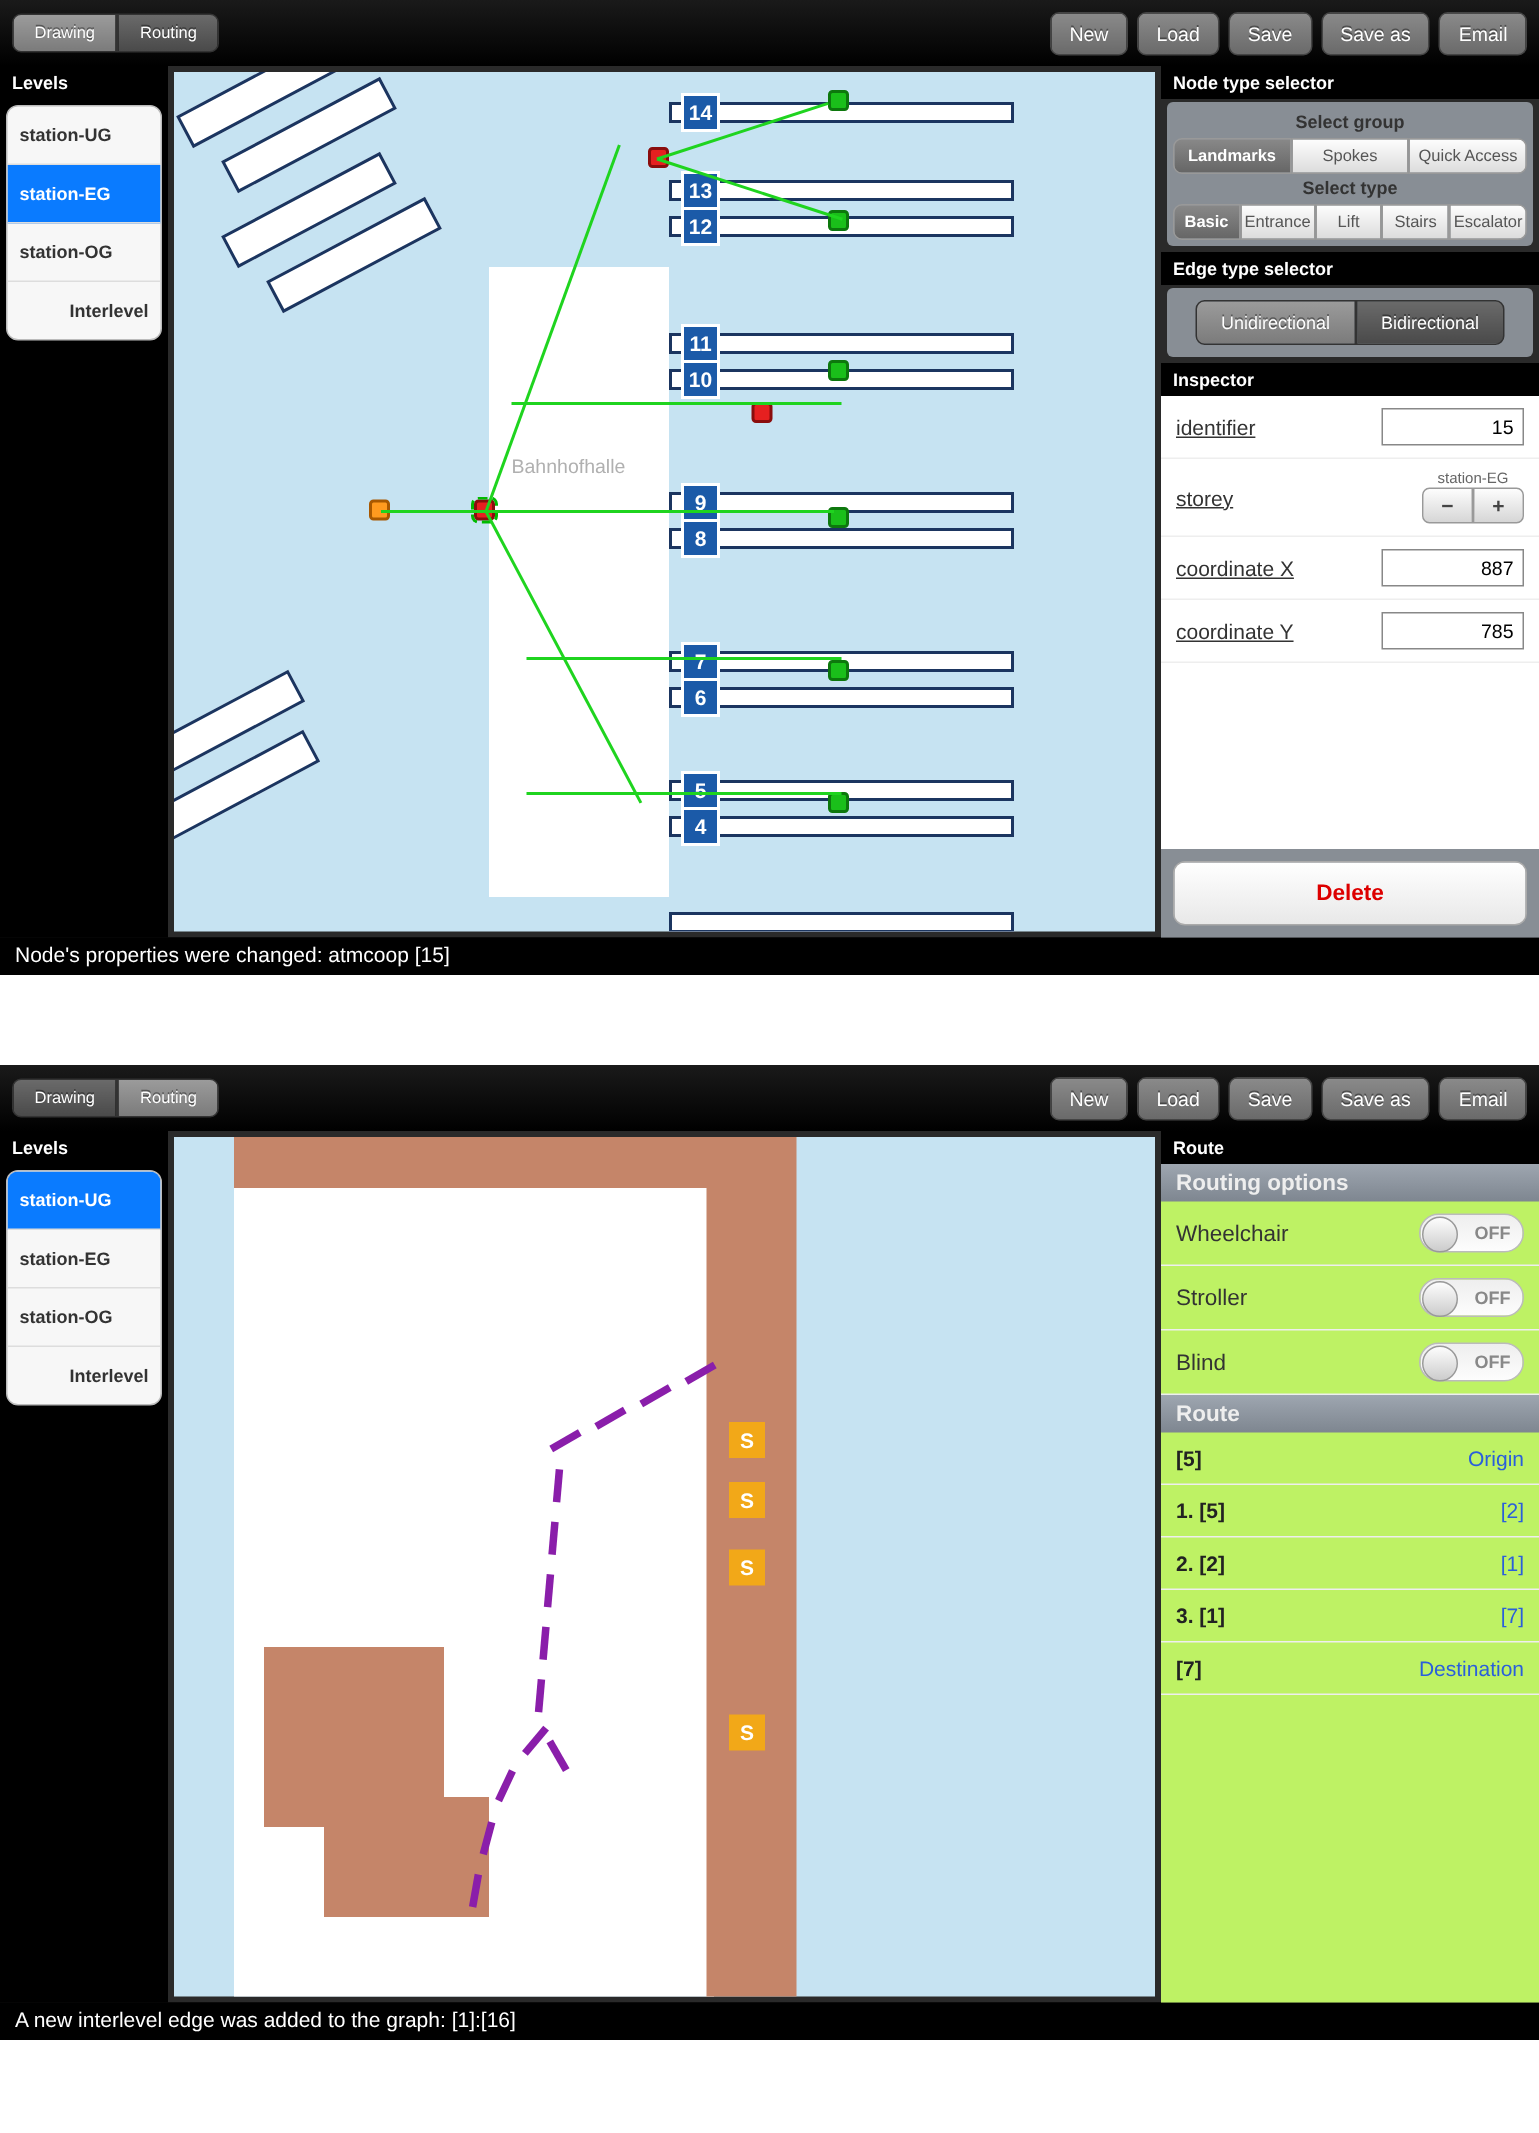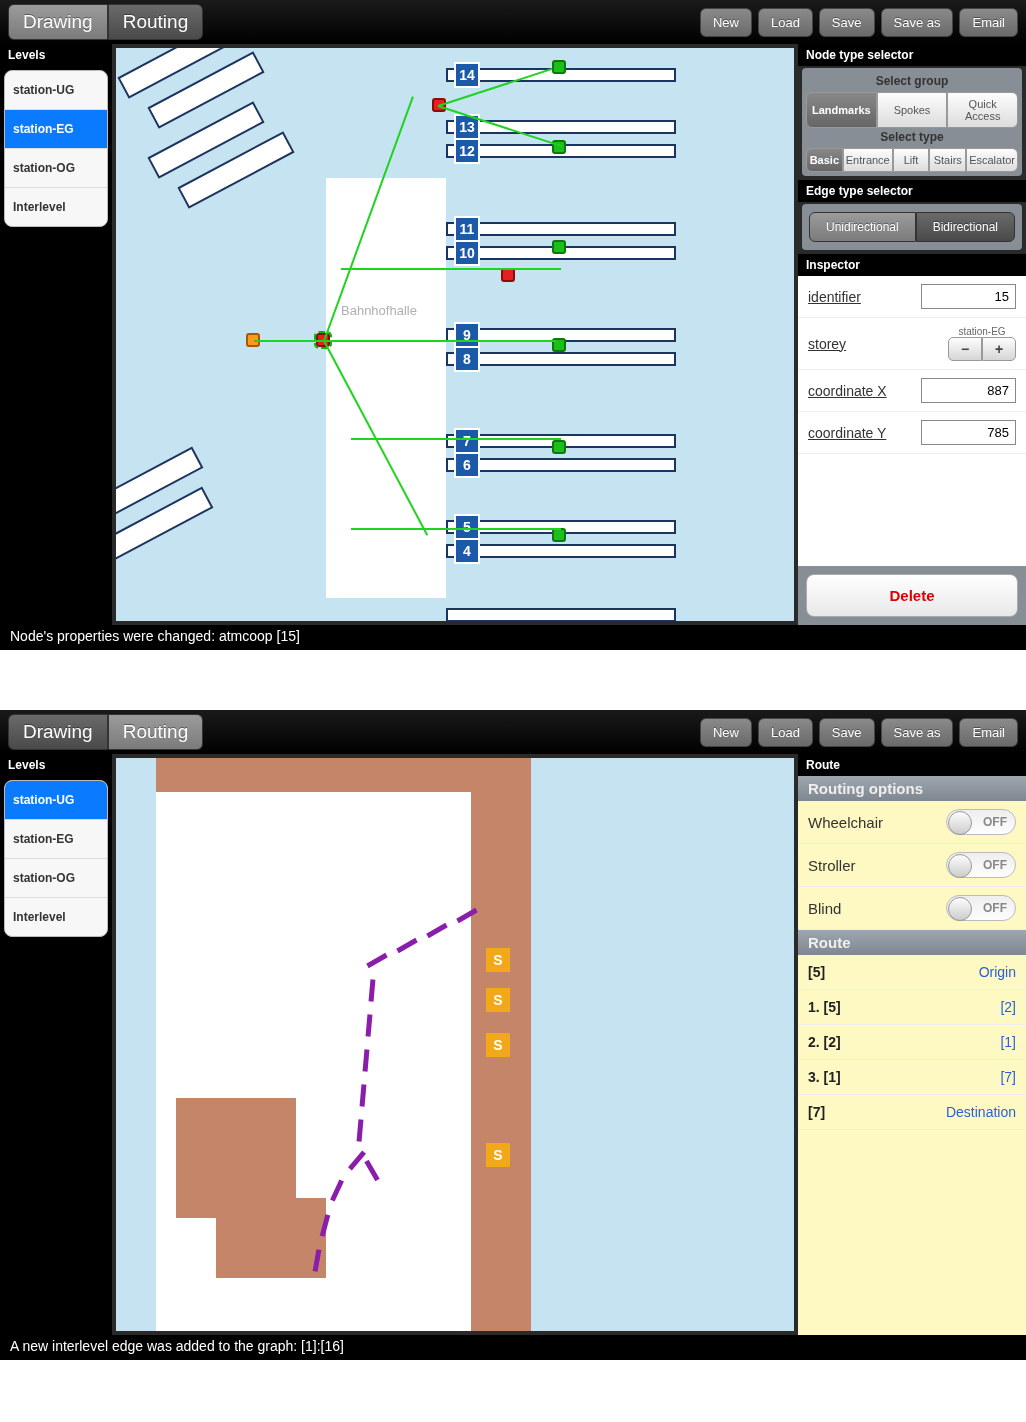--- a/index.html
+++ b/index.html
@@ -1,33 +1,33 @@
 <!DOCTYPE html>
 <html><head>
 <meta charset="utf-8">
 <style>
 * { box-sizing: border-box; margin: 0; padding: 0; font-family: Helvetica, Arial, sans-serif; }
 body { background: #fff; width: 1026px; }
 .app-row { width: 1026px; height: 650px; position: relative; background: #000; margin-bottom: 60px; }
 .toolbar { height: 44px; background: linear-gradient(#1a1a1a, #000); display: flex; align-items: center; padding: 0 8px; justify-content: space-between; }
 .toolbar-left, .toolbar-right { display: flex; gap: 0; }
-.seg-btn { background: linear-gradient(#6a6a6a, #4a4a4a); color: #fff; border: 1px solid #333; padding: 6px 14px; font-size: 19px; cursor: pointer; text-shadow: 0 -1px 0 rgba(0,0,0,.4); }
+.seg-btn { background: linear-gradient(#6a6a6a, #4a4a4a); color: #fff; border: 1px solid #333; padding: 6px 14px; font-size: 11px; cursor: pointer; text-shadow: 0 -1px 0 rgba(0,0,0,.4); }
 .seg-btn.active { background: linear-gradient(#9b9b9b, #7b7b7b); }
 .seg-btn:first-child { border-radius: 6px 0 0 6px; }
 .seg-btn:last-child { border-radius: 0 6px 6px 0; }
 .tbtn { background: linear-gradient(#8a8a8a, #6a6a6a); color: #fff; border: 1px solid #444; padding: 6px 12px; font-size: 13px; border-radius: 6px; margin-left: 6px; cursor: pointer; text-shadow: 0 -1px 0 rgba(0,0,0,.4); }
 .body { display: flex; height: 581px; background: #2a2a2a; }
 .levels-panel { width: 112px; background: #000000; }
 .panel-header { background: #000; color: #fff; font-size: 12px; font-weight: bold; padding: 4px 8px; }
 .levels-list { background: #f7f7f7; margin: 4px; border-radius: 8px; overflow: hidden; border: 1px solid #bbb; }
 .level-item { padding: 12px 8px; font-size: 12px; font-weight: bold; color: #333; border-bottom: 1px solid #ddd; cursor: pointer; }
-.level-item:last-child { border-bottom: none; }
+.level-item:last-child { border-bottom: none; text-align: right; }
 .level-item.active { background: #0a7bff; color: #fff; }
 .canvas { flex: 1; background: #c6e3f2; position: relative; overflow: hidden; margin: 4px; }
-.right-panel { width: 228px; background: #2a2a2a; display: flex; flex-direction: column; }
+.right-panel { width: 252px; background: #2a2a2a; display: flex; flex-direction: column; }
 .section { margin: 2px 4px 4px 4px; border-radius: 4px; overflow: hidden; }
 .sec-body { background: #888e95; padding: 4px; }
 .sec-label { text-align: center; font-size: 12px; font-weight: bold; color: #333; padding: 2px 0 4px; }
 .seg-group { display: flex; width: 100%; }
 .seg-group .seg-btn { flex: 1; font-size: 11px; padding: 5px 2px; color: #555; background: linear-gradient(#fdfdfd,#dcdcdc); border: 1px solid #999; text-shadow: none; }
 .seg-group .seg-btn.active { background: linear-gradient(#888,#666); color: #fff; font-weight: bold; }
 .edge-sel { display: flex; justify-content: center; gap: 0; padding: 8px; }
 .edge-sel .seg-btn { font-size: 12px; padding: 7px 16px; }
 .inspector { background: #fff; flex: 1; }
 .insp-row { display: flex; align-items: center; padding: 8px 10px; border-bottom: 1px solid #eee; }
@@ -36,21 +36,21 @@
 .stepper-wrap { display:flex; flex-direction:column; align-items:center; }
 .stepper-lbl { font-size: 10px; color: #666; }
 .stepper { display: flex; }
 .step-btn { width: 34px; height: 24px; background: linear-gradient(#fdfdfd,#d6d6d6); border: 1px solid #999; font-size: 14px; font-weight: bold; color: #444; display:flex; align-items:center; justify-content:center; cursor:pointer; }
 .step-btn:first-child { border-radius: 5px 0 0 5px; }
 .step-btn:last-child { border-radius: 0 5px 5px 0; }
 .delete-area { padding: 8px; background: #888e95; }
 .delete-btn { width: 100%; background: linear-gradient(#fff,#e8e8e8); border: 1px solid #aaa; border-radius: 8px; padding: 12px; font-size: 15px; font-weight: bold; color: #d00; cursor: pointer; }
 .status { height: 25px; background: #000; color: #fff; font-size: 14px; padding: 3px 10px; }
 .route-hdr { background: linear-gradient(#9ea6b0,#7e8690); color: #eee; font-size: 15px; font-weight: bold; padding: 4px 10px; }
-.route-panel { background:#fef9c3; flex:1; }
+.route-panel { background:#bef264; flex:1; }
 .route-opt { display:flex; align-items:center; justify-content:space-between; padding:8px 10px; border-bottom:1px solid #eee; }
 .route-opt-label { font-size:15px; color:#333; }
 .switch { width: 70px; height: 26px; border-radius: 13px; background: linear-gradient(#eee,#fdfdfd); border:1px solid #bbb; position:relative; display:flex; align-items:center; justify-content:flex-end; padding-right:8px; font-size:12px; font-weight:bold; color:#888; cursor:pointer; }
 .switch::before { content:''; position:absolute; left:1px; top:1px; width:22px; height:22px; border-radius:50%; background:linear-gradient(#fdfdfd,#ccc); border:1px solid #999; }
 .route-item { display:flex; justify-content:space-between; padding:9px 10px; border-bottom:1px solid #eee; font-size:14px; }
 .route-left { font-weight:bold; color:#222; }
 .route-right { color:#2a5fdb; }
 
 .platform { position:absolute; background:#fff; border:2px solid #1b3560; }
 .num-box { position:absolute; width:26px; height:26px; background:#1b5aa8; color:#fff; font-weight:bold; font-size:14px; display:flex; align-items:center; justify-content:center; border:2px solid #fff; }

